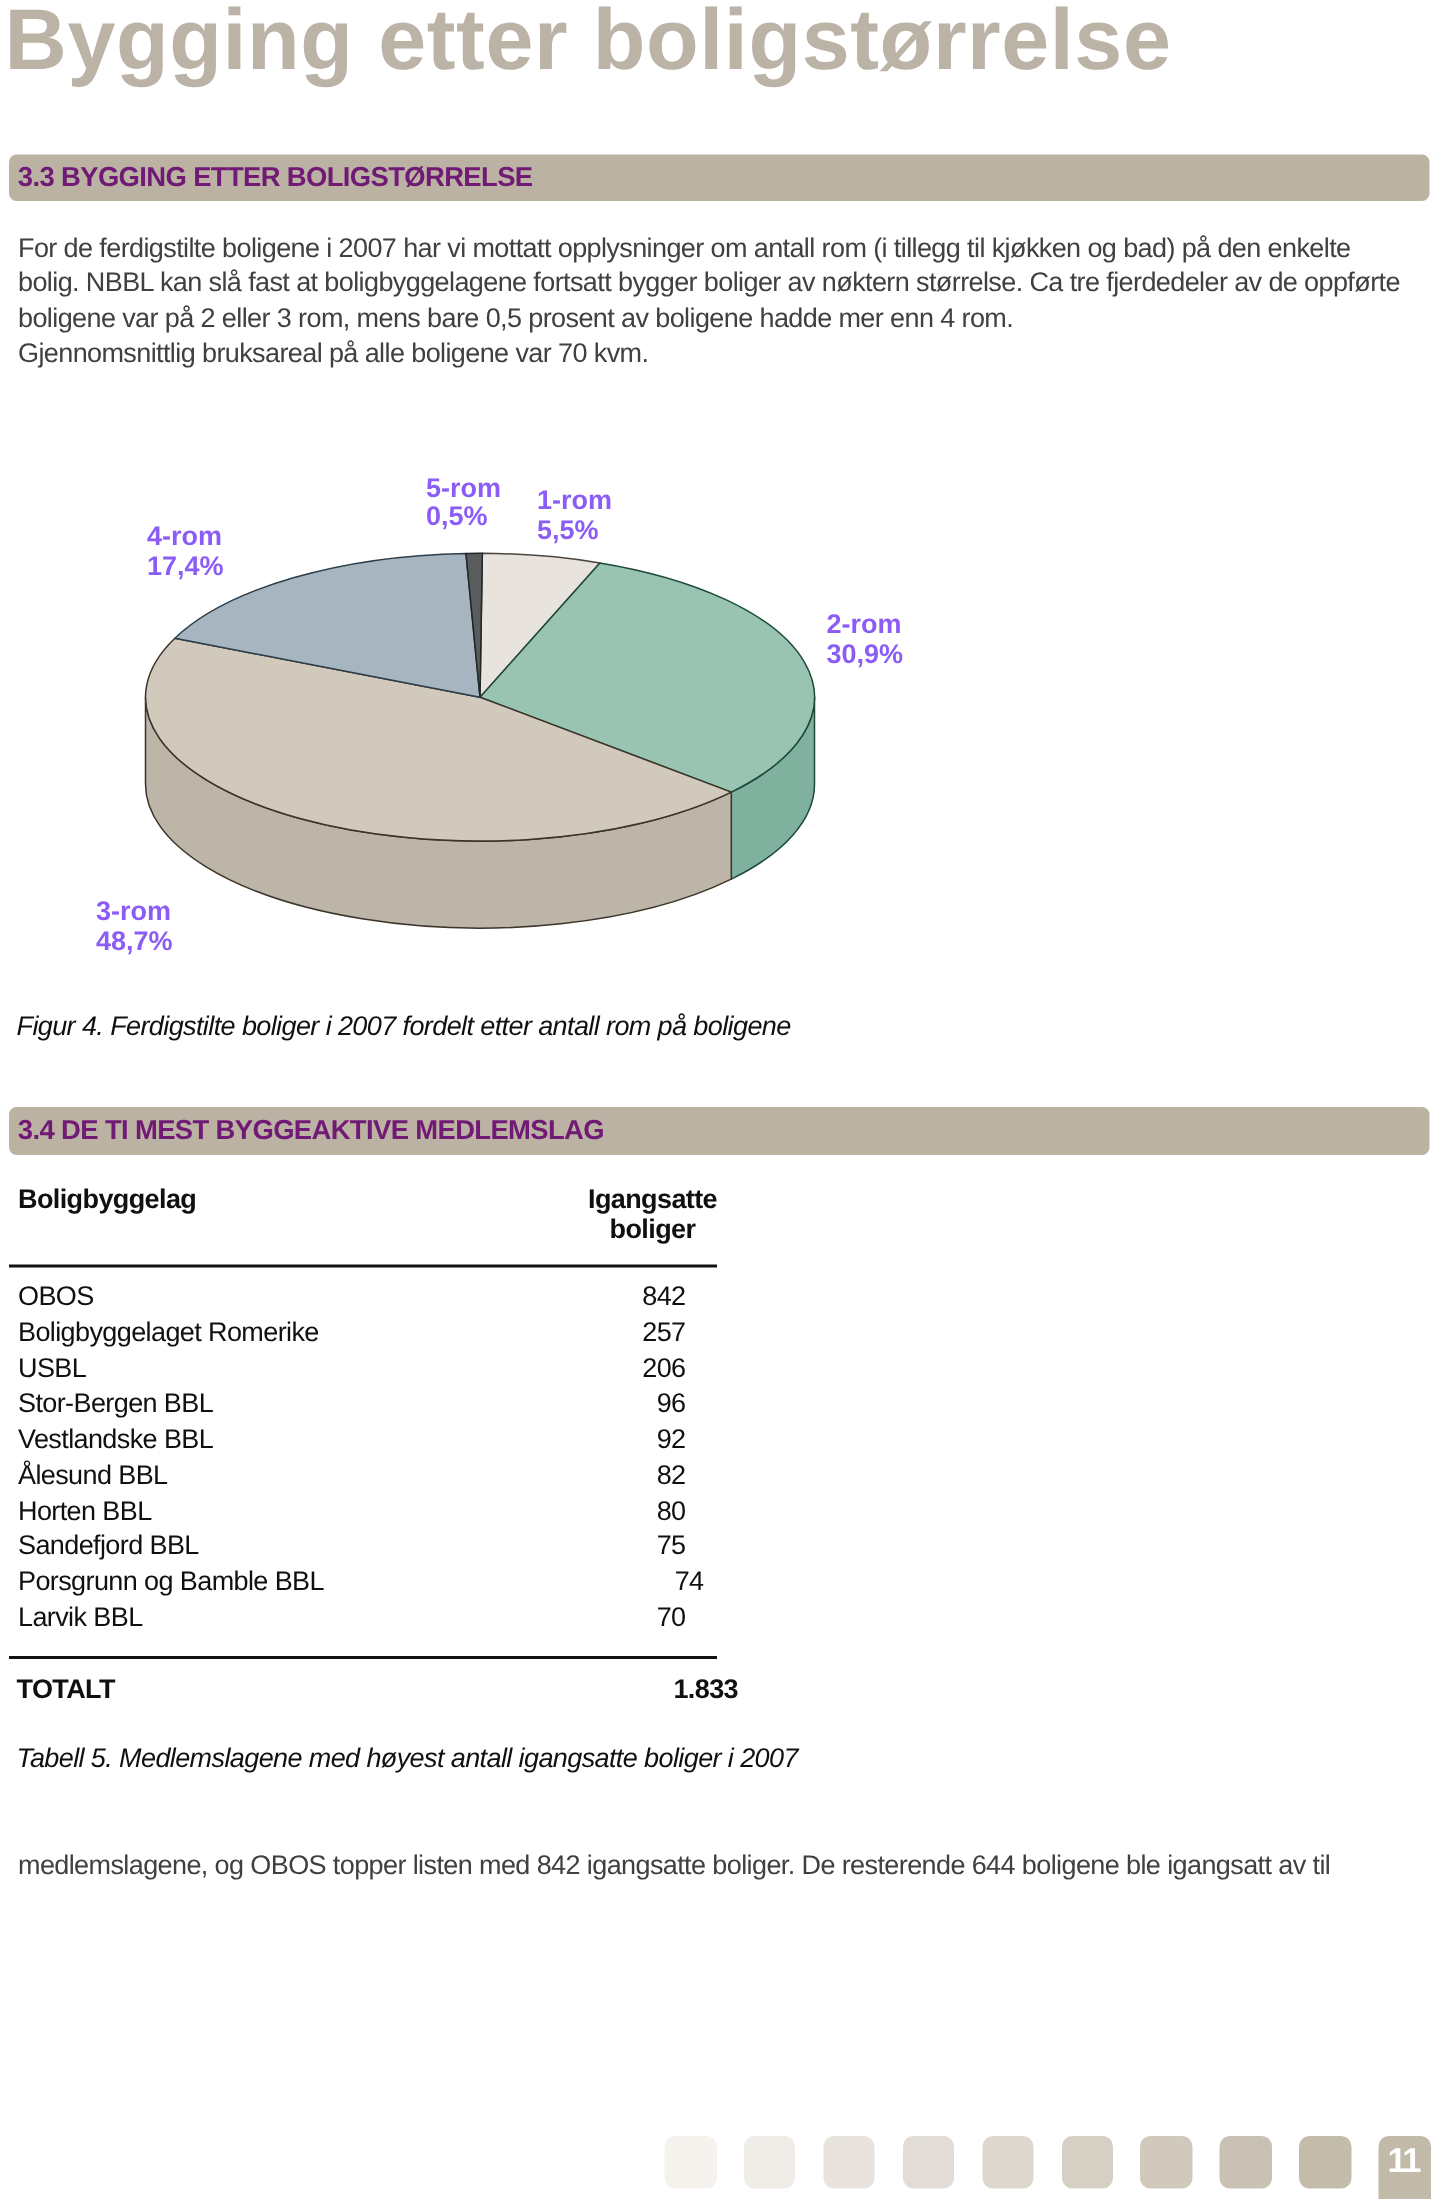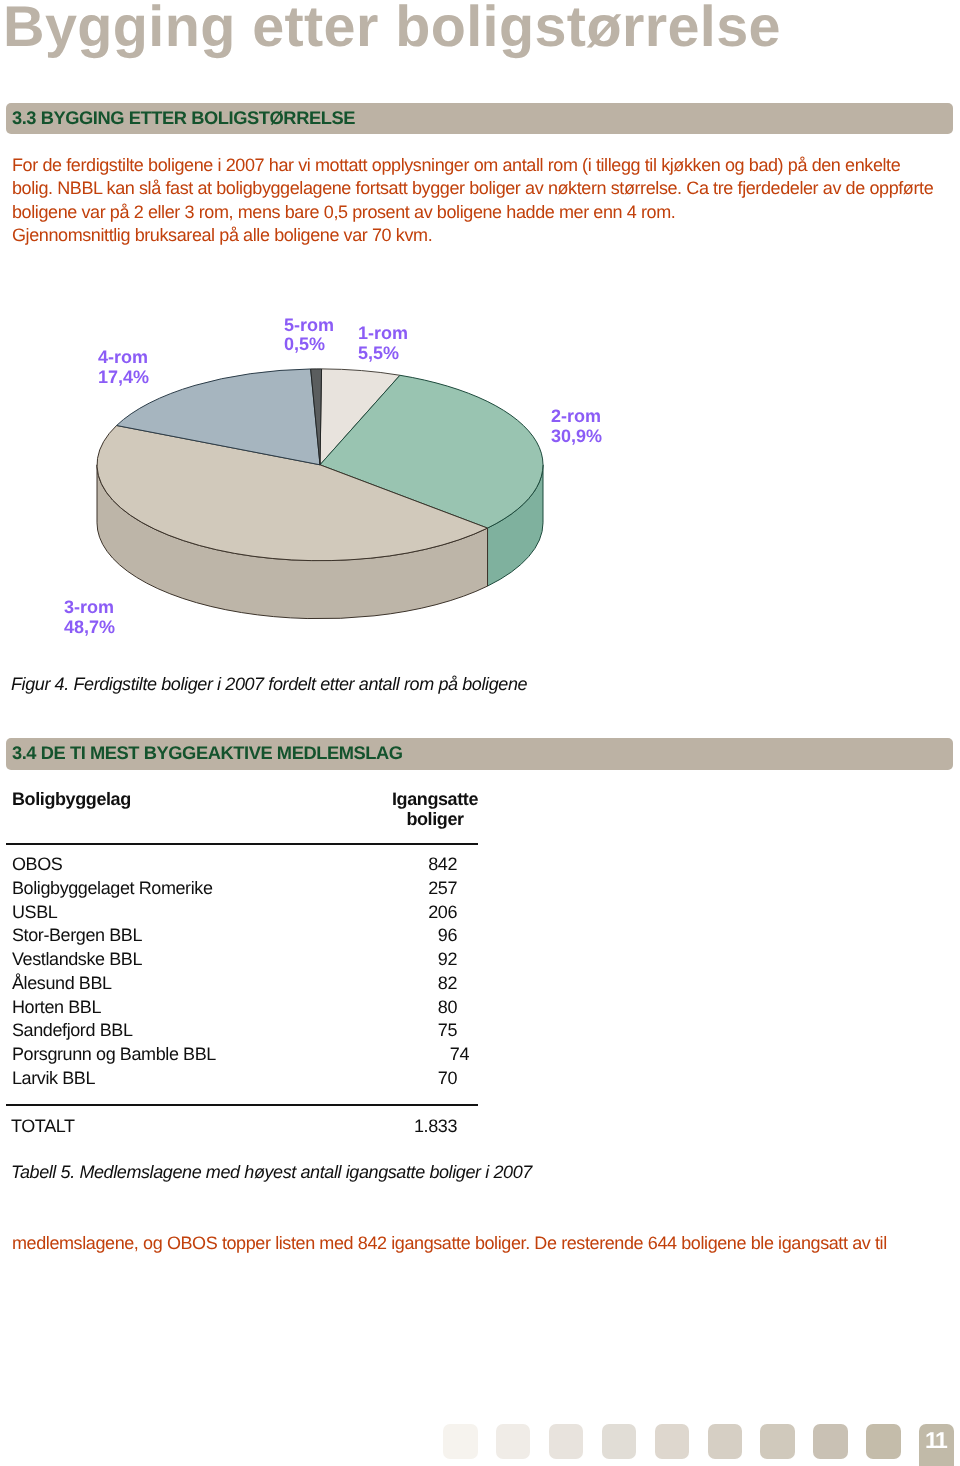--- a/index.html
+++ b/index.html
@@ -11,26 +11,26 @@
        -moz-osx-font-smoothing:grayscale;
        text-rendering:geometricPrecision;}
   .page{position:absolute;left:0;top:0;width:960px;height:1466px;}
 
   #doc-title{position:absolute;left:3px;top:1px;margin:0;font-size:57.5px;font-weight:bold;
              color:#bcb3a7;letter-spacing:0.4px;white-space:nowrap;line-height:53px;}
 
   .secbar{position:absolute;left:5.9px;width:947.5px;height:31.4px;background:#bcb2a4;
           border-radius:5px;}
   .secbar .lbl{position:absolute;left:6px;top:-1px;height:31.4px;line-height:31.4px;
-               font-size:18.3px;font-weight:bold;color:#14532d;
+               font-size:18.3px;font-weight:bold;color:#701a75;
                letter-spacing:-0.42px;white-space:nowrap;}
   #sec-3-3{top:102.5px;}
   #sec-3-4{top:738.3px;}
 
-  .body-par{position:absolute;font-size:18px;line-height:23.3px;color:#c2410c;
+  .body-par{position:absolute;font-size:18px;line-height:23.3px;color:#404040;
             letter-spacing:-0.4px;white-space:nowrap;}
   #intro{left:12px;top:154px;}
   #outro{left:12px;top:1232px;}
 
   .caption{position:absolute;font-size:18px;font-style:italic;color:#101010;
            white-space:nowrap;letter-spacing:-0.4px;line-height:23.3px;}
   #fig-caption{left:11px;top:672.5px;}
   #tab-caption{left:11px;top:1160.5px;}
 
   
@@ -47,22 +47,22 @@
   #top-table .th-name{position:absolute;left:12px;top:789px;font-size:18px;
                       font-weight:bold;letter-spacing:-0.4px;white-space:nowrap;}
   #top-table .th-val{position:absolute;left:348px;top:790px;width:174px;font-size:18px;
                      font-weight:bold;letter-spacing:-0.4px;text-align:center;
                      line-height:19.6px;white-space:nowrap;}
   #top-table .trow{position:absolute;left:0;width:457px;height:23.68px;
                    font-size:18px;letter-spacing:-0.4px;line-height:23.68px;}
   #top-table .trow .tname{position:absolute;left:12px;top:0;white-space:nowrap;}
   #top-table .trow .tval{position:absolute;right:0;top:0;white-space:nowrap;}
   #top-table .total{position:absolute;left:0;top:1114px;width:457px;height:24px;
-                    font-size:18px;font-weight:normal;letter-spacing:-0.4px;
-                    line-height:24px;}
+                    font-size:18px;font-weight:bold;letter-spacing:-0.4px;
+                    line-height:24px;padding-left:35px;}
   #top-table .total .tname{position:absolute;left:11px;top:0;white-space:nowrap;}
   #top-table .total .tval{position:absolute;right:0;top:0;white-space:nowrap;}
 
   
   #pager{position:absolute;left:443px;top:1424px;width:512px;height:36px;}
   .pager-box{position:absolute;top:0;width:34.5px;height:34.5px;border-radius:7px;}
   .pager-box.current{text-align:center;line-height:33.5px;font-size:23px;
                      font-weight:bold;color:#ffffff;letter-spacing:-1.6px;text-indent:-1.6px;}
 </style>
 </head>

